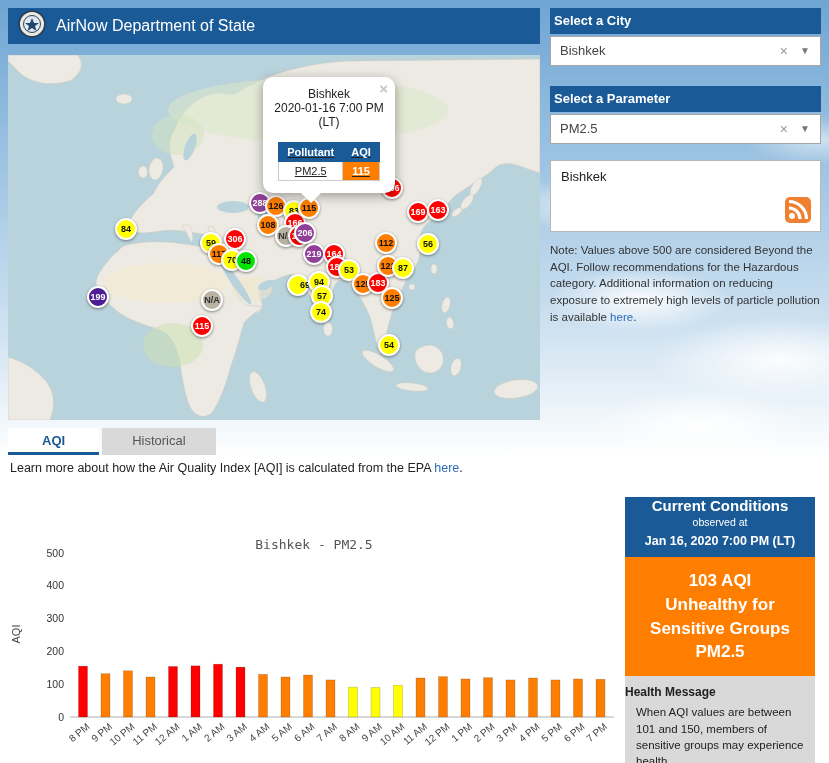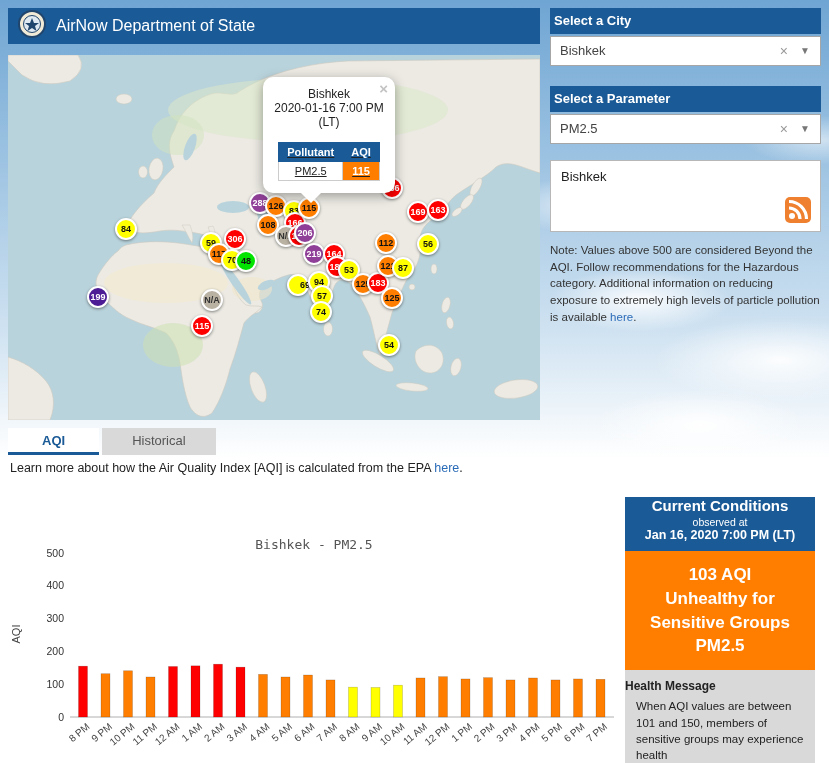--- a/index.html
+++ b/index.html
@@ -75,21 +75,21 @@
   .chart-title { position:absolute; left:0; top:14px; width:100%; text-align:center;
     font-family:"DejaVu Sans Mono", monospace; font-size:13px; color:#555;margin-top:33px; }
   .ylabel { position:absolute; left:-52px; top:138px; width:120px; text-align:center;
     transform:rotate(-90deg); font-size:11px; color:#444; }
 
   
   .cc { position:absolute; left:625px; top:497px; width:190px; }
   .cc-header { background:#1a5a96; color:#fff; text-align:center; padding:0 4px 9px; }
   .cc-header .t1 { font-size:15px; font-weight:bold; }
   .cc-header .t2 { font-size:10.5px; margin-top:2px; }
-  .cc-header .t3 { font-size:12.5px; font-weight:bold; margin-top:0; }
+  .cc-header .t3 { font-size:12.5px; font-weight:bold; margin-top:6px; }
   .cc-aqi { background:#ff7e00; color:#fff; text-align:center; font-size:17px;
     font-weight:bold; padding:12px 14px; line-height:1.4; }
   .cc-health { background:#d9d9d9; color:#222; }
   .cc-health .hh { text-align:left; font-size:12px; font-weight:bold; padding:9px 0 5px; }
   .cc-health .ht { font-size:11.5px; line-height:1.42; padding:0 11px 11px; }
 </style>
 </head>
 <body>
 
 <div id="page">

